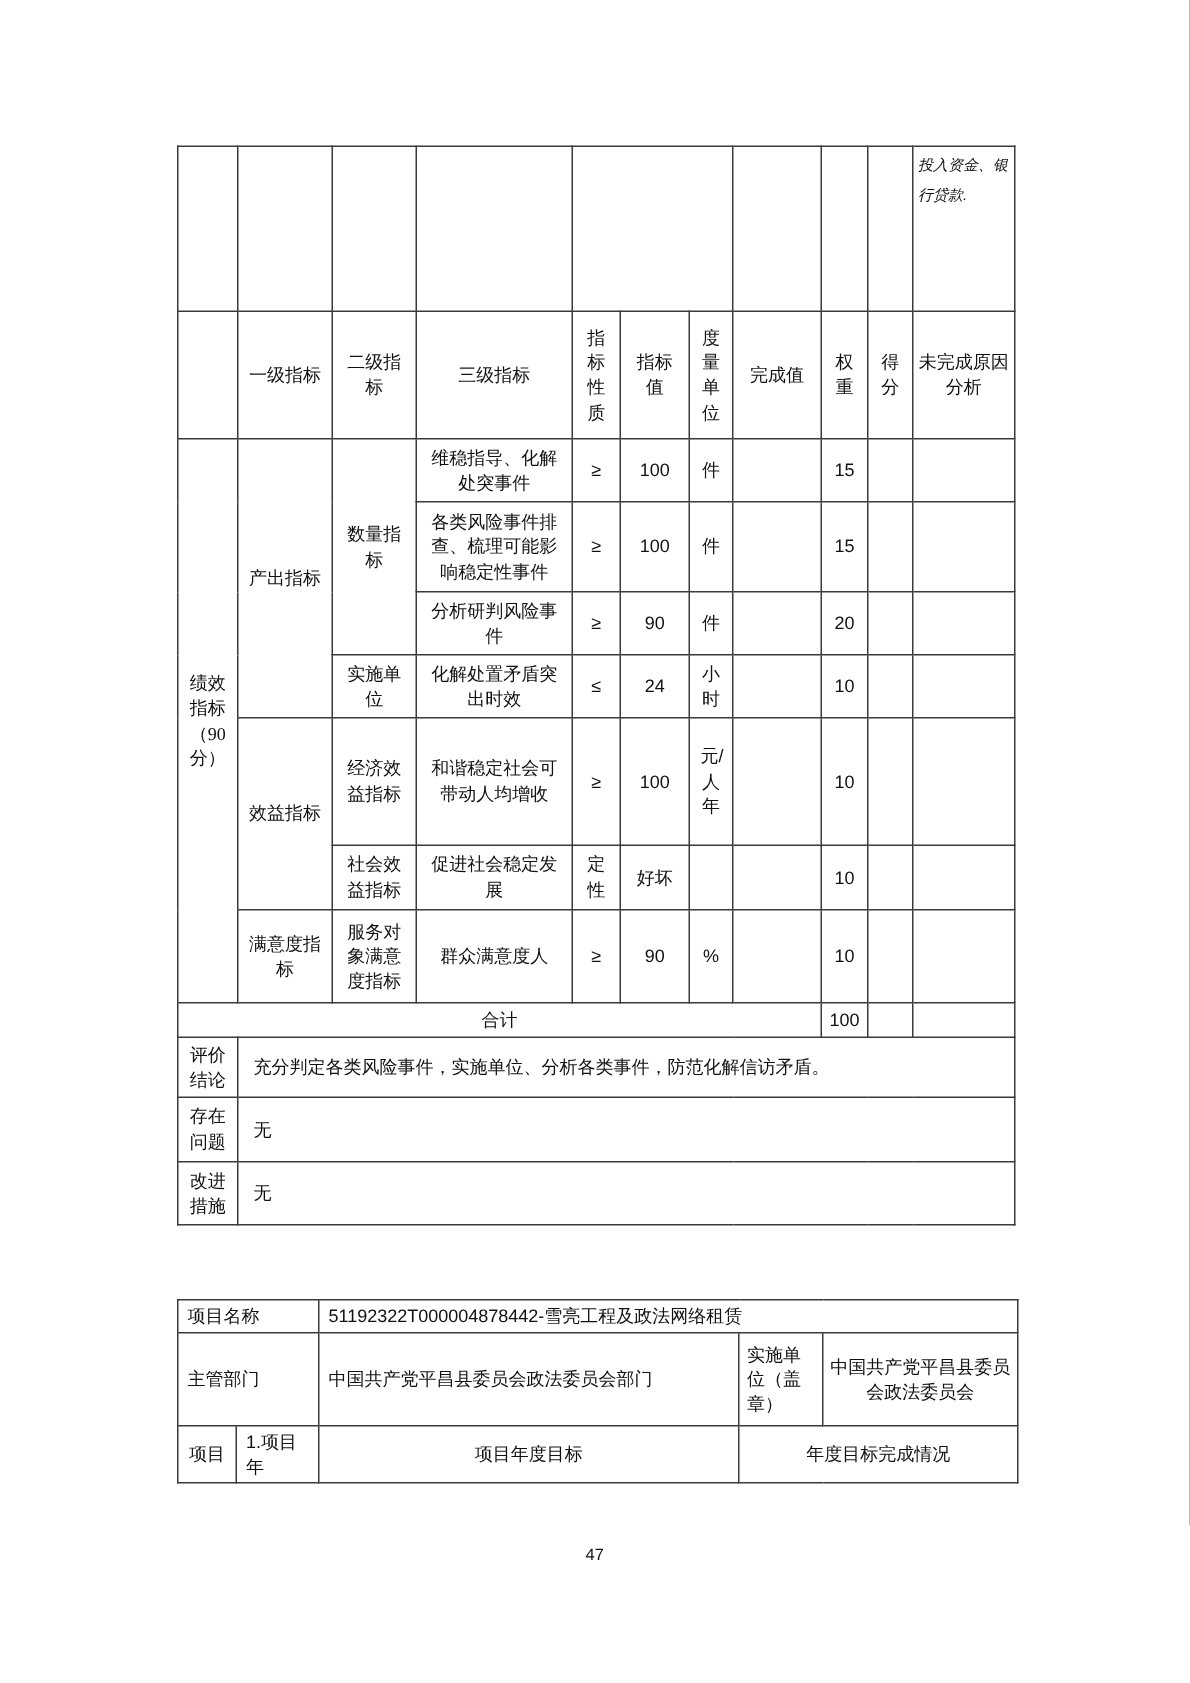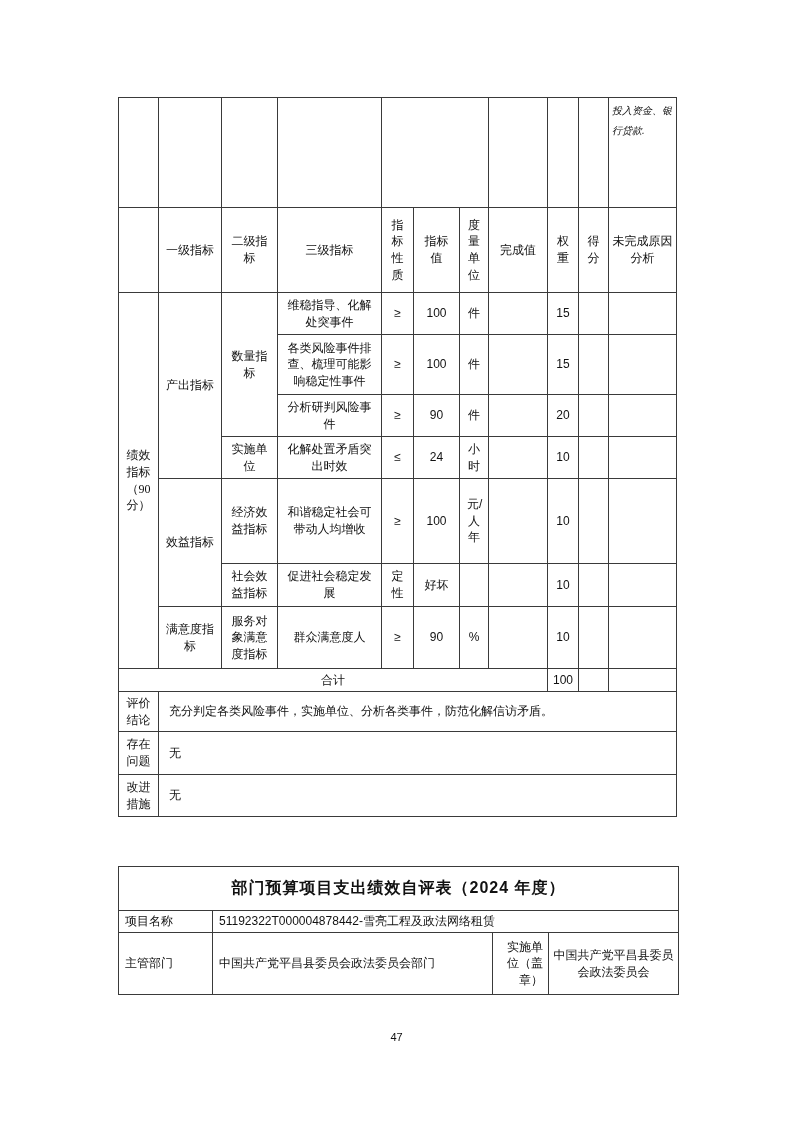--- a/index.html
+++ b/index.html
@@ -26,21 +26,21 @@
   .w1 { width:14px; margin:0 auto; word-break:break-all; }
   .w2 { width:27px; margin:0 auto; word-break:break-all;font-family:Liberation Serif, serif; }
   .w3 { max-width:40px; margin:0 auto; word-break:break-all; }
   .lv3 { max-width:90px; margin:0 auto; }
   .leftcell { text-align:left; padding:2px 10px; }
   
   .t2wrap { position:absolute; left:118px; top:866px; }
   .t2 { width:560px; }
   .t2-title { font-weight:bold; font-size:16px; letter-spacing:1px; }
   .t2 .label { text-align:left; padding:2px 6px; }
-  .impl-label { text-align:right; padding:2px 5px; word-break:break-all; }
+  .impl-label { text-align:left; padding:2px 5px; word-break:break-all; }
   .pageno {
     position:absolute; left:0; top:1031px; width:793px;
     text-align:center; font-size:11px; color:#111111;
   }
 </style>
 </head>
 <body>
 
 <div class="page">
 
@@ -266,32 +266,35 @@
   <div class="t2wrap">
     <table class="t2">
       <colgroup>
         <col style="width:39px">
           <col style="width:55px">
           <col style="width:280px">
         <col style="width:56px">
           <col style="width:130px">
       </colgroup>
       <tbody>
-          <tr style="height:44px">
-        <td colspan="5" class="t2-title">部门预算项目支出绩效自评表（2024 年度）</td>
-      </tr>
       <tr style="height:22px">
         <td colspan="2" class="label">项目名称</td>
         <td colspan="3" class="label">51192322T000004878442-雪亮工程及政法网络租赁</td>
       </tr>
       <tr style="height:62px">
         <td colspan="2" class="label">主管部门</td>
         <td class="label">中国共产党平昌县委员会政法委员会部门</td>
         <td class="impl-label">实施单位（盖章）</td>
         <td>中国共产党平昌县委员会政法委员会</td>
       </tr>
+      <tr style="height:26px">
+        <td>项目</td>
+        <td class="label">1.项目年</td>
+        <td>项目年度目标</td>
+        <td colspan="2">年度目标完成情况</td>
+      </tr>
     </tbody>
       </table>
   </div>
 
   <div class="pageno">47</div>
 
 </div>
 
 </body></html>

